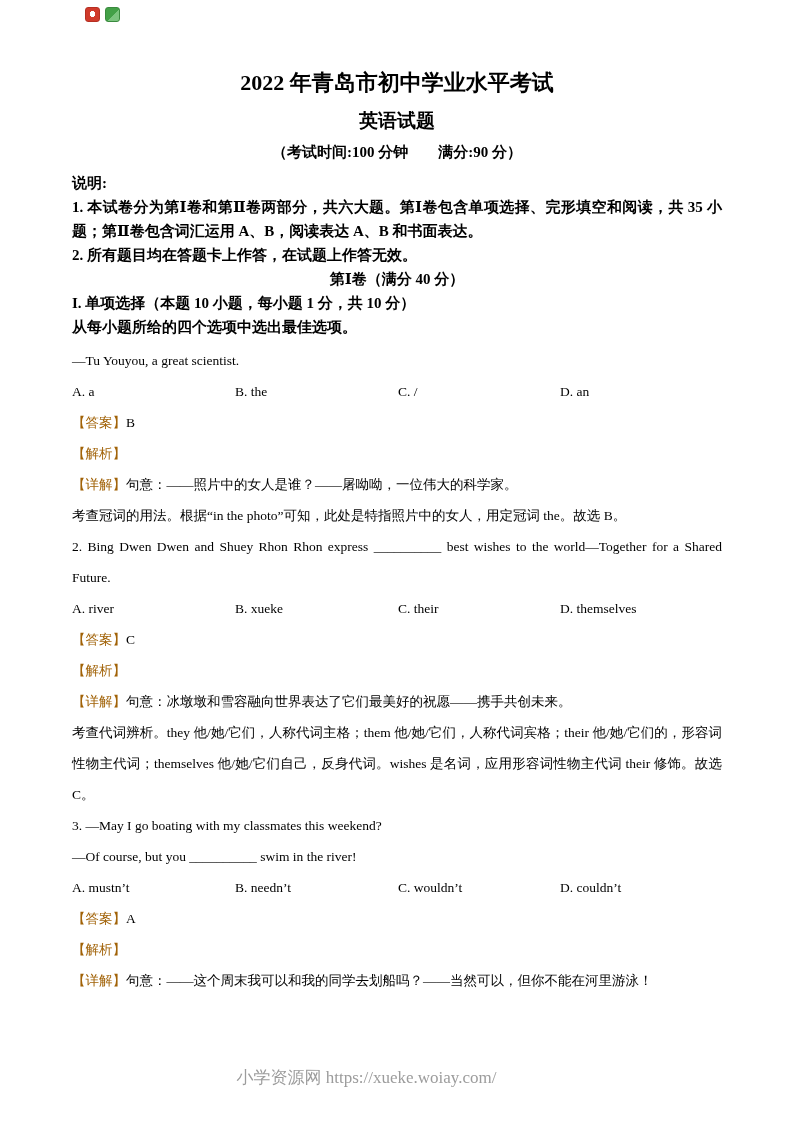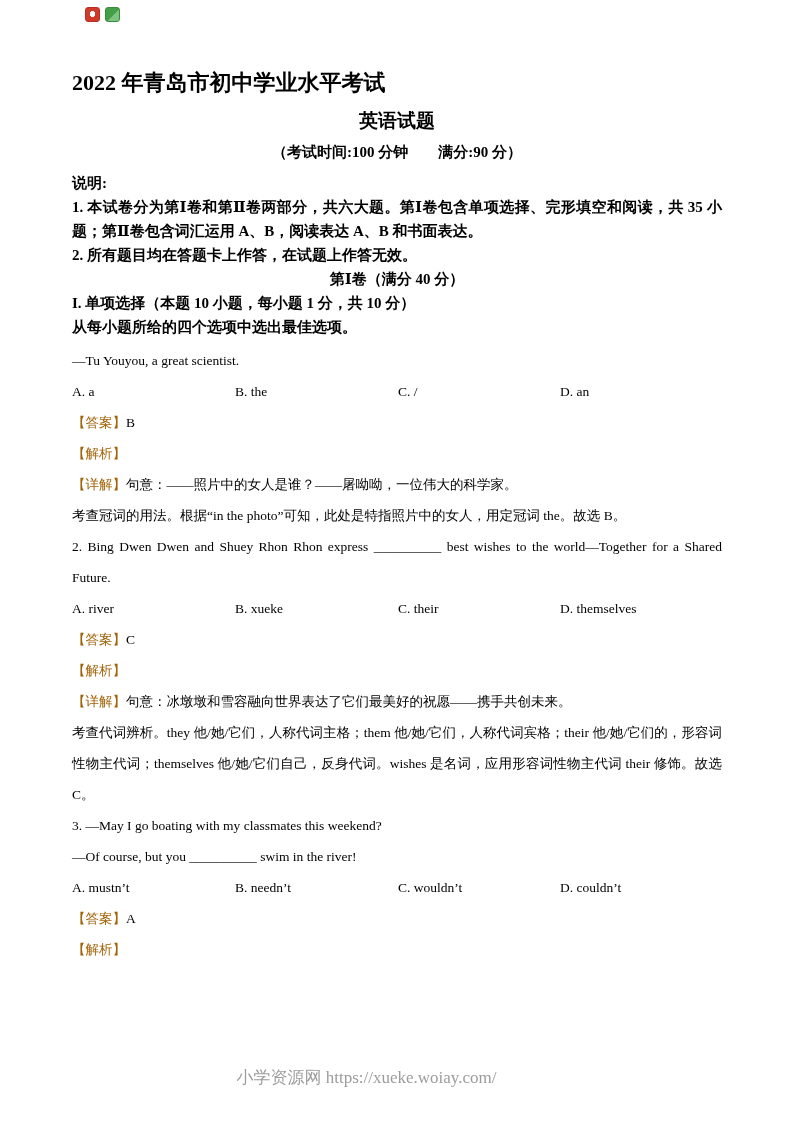--- a/index.html
+++ b/index.html
@@ -30,21 +30,21 @@
     width: 15px;
     height: 15px;
     border-radius: 3px;
     display: inline-block;
   }
   .ci.red   { background: radial-gradient(circle at 50% 45%, #ffffff 0 3px, #d03a2b 3px); border: 1px solid #b52f22; }
   .ci.green { background: linear-gradient(135deg, #43a047 0 55%, #7cc47f 55%); border: 1px solid #3a8a3e; }
 
   .title {
     margin-top: 68px;
-    text-align: left;
+    text-align: center;
     font-size: 22px;
     font-weight: bold;
     line-height: 30px;
   }
   .subtitle {
     text-align: center;
     font-size: 19px;
     font-weight: bold;
     margin-top: 10px;
     line-height: 26px;
@@ -147,18 +147,19 @@
       <div class="line">3. —May I go boating with my classmates this weekend?</div>
       <div class="line">—Of course, but you __________ swim in the river!</div>
       <div class="options">
         <span>A. mustn’t</span>
         <span>B. needn’t</span>
         <span>C. wouldn’t</span>
         <span>D. couldn’t</span>
       </div>
       <div class="line"><span class="blue">【答案】</span><span>A</span></div>
       <div class="line"><span class="blue">【解析】</span></div>
+      <div class="line just"><span class="blue">【详解】</span><span>句意：——这个周末我可以和我的同学去划船吗？——当然可以，但你不能在河里游泳！</span></div>
     </div>
 
   </div>
 </div>
 
 <div class="footer">小学资源网 https://xueke.woiay.com/</div>
 
 </body></html>

